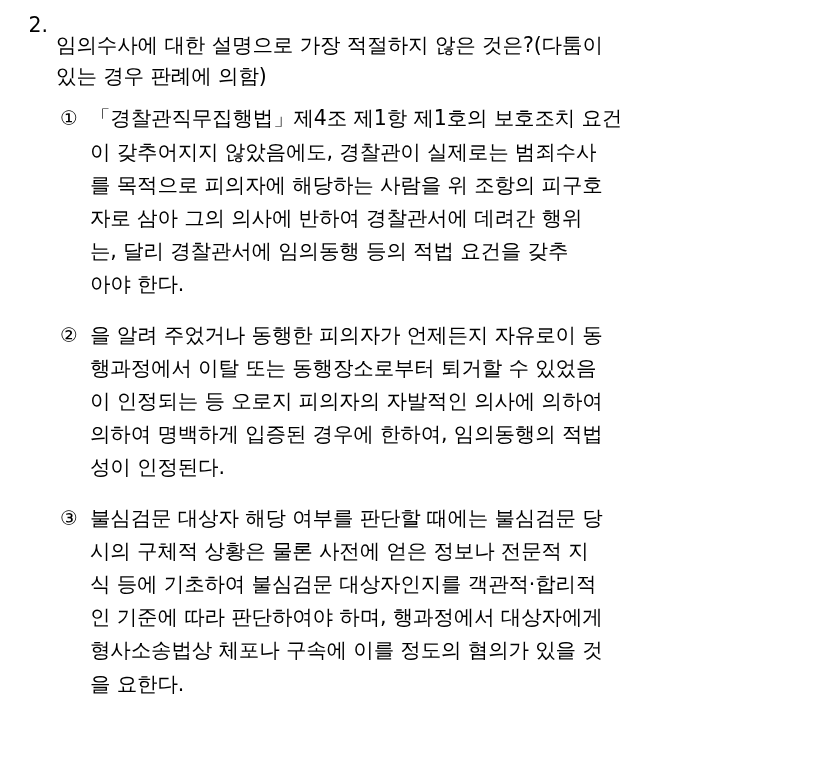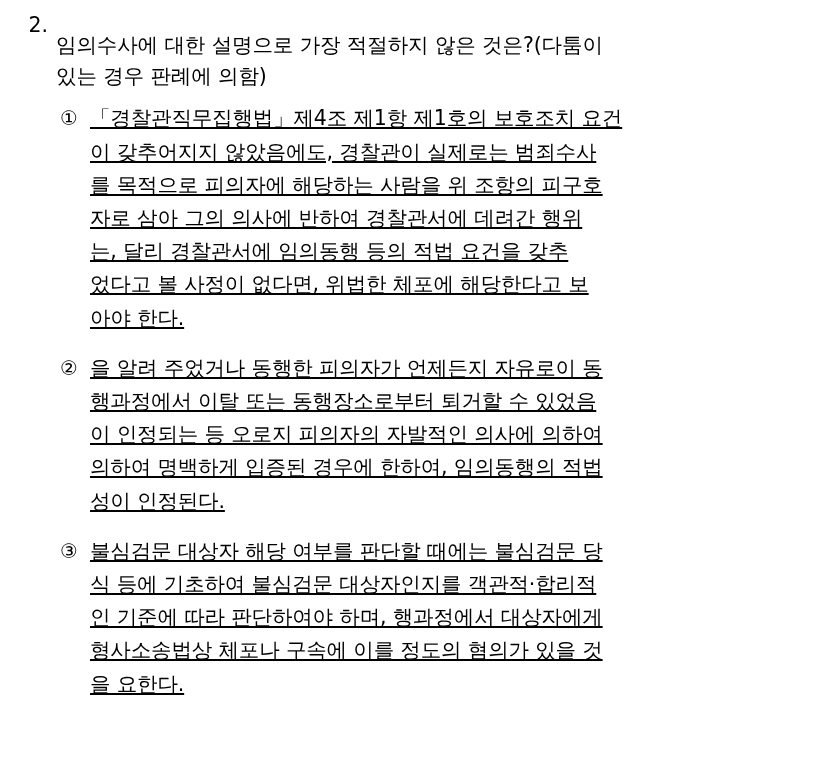--- a/index.html
+++ b/index.html
@@ -67,21 +67,20 @@
     flex: 1 1 auto;
     letter-spacing: -0.15px;
   }
   .choice .ctext .line {
     display: block;
     white-space: pre;
   }
   
   .choice.justify .ctext .line {
     word-spacing: 0px;
-    text-decoration: underline;
   }
 </style>
 </head>
 <body>
 
 <div class="page">
 
   <div class="question">
     <div class="qnum">2.</div>
     <div class="qtext">
@@ -93,40 +92,40 @@
   <div class="choices">
 
     <div class="choice justify">
       <div class="marker">①</div>
       <div class="ctext">
         <span class="line">「경찰관직무집행법」제4조 제1항 제1호의 보호조치 요건</span>
         <span class="line">이 갖추어지지 않았음에도, 경찰관이 실제로는 범죄수사</span>
         <span class="line">를 목적으로 피의자에 해당하는 사람을 위 조항의 피구호</span>
         <span class="line">자로 삼아 그의 의사에 반하여 경찰관서에 데려간 행위</span>
         <span class="line">는, 달리 경찰관서에 임의동행 등의 적법 요건을 갖추</span>
-        <span class="line">었다고 볼 사정이 없다면, 위법한 체포에 해당한다고 보</span>
         <span class="line">아야 한다.</span>
       </div>
     </div>
 
     <div class="choice justify">
       <div class="marker">②</div>
       <div class="ctext">
         <span class="line">을 알려 주었거나 동행한 피의자가 언제든지 자유로이 동</span>
         <span class="line">행과정에서 이탈 또는 동행장소로부터 퇴거할 수 있었음</span>
         <span class="line">이 인정되는 등 오로지 피의자의 자발적인 의사에 의하여</span>
         <span class="line">의하여 명백하게 입증된 경우에 한하여, 임의동행의 적법</span>
         <span class="line">성이 인정된다.</span>
       </div>
     </div>
 
     <div class="choice justify">
       <div class="marker">③</div>
       <div class="ctext">
         <span class="line">불심검문 대상자 해당 여부를 판단할 때에는 불심검문 당</span>
+        <span class="line">시의 구체적 상황은 물론 사전에 얻은 정보나 전문적 지</span>
         <span class="line">식 등에 기초하여 불심검문 대상자인지를 객관적·합리적</span>
         <span class="line">인 기준에 따라 판단하여야 하며, 행과정에서 대상자에게</span>
         <span class="line">형사소송법상 체포나 구속에 이를 정도의 혐의가 있을 것</span>
         <span class="line">을 요한다.</span>
       </div>
     </div>
 
   </div>
 </div>
 

